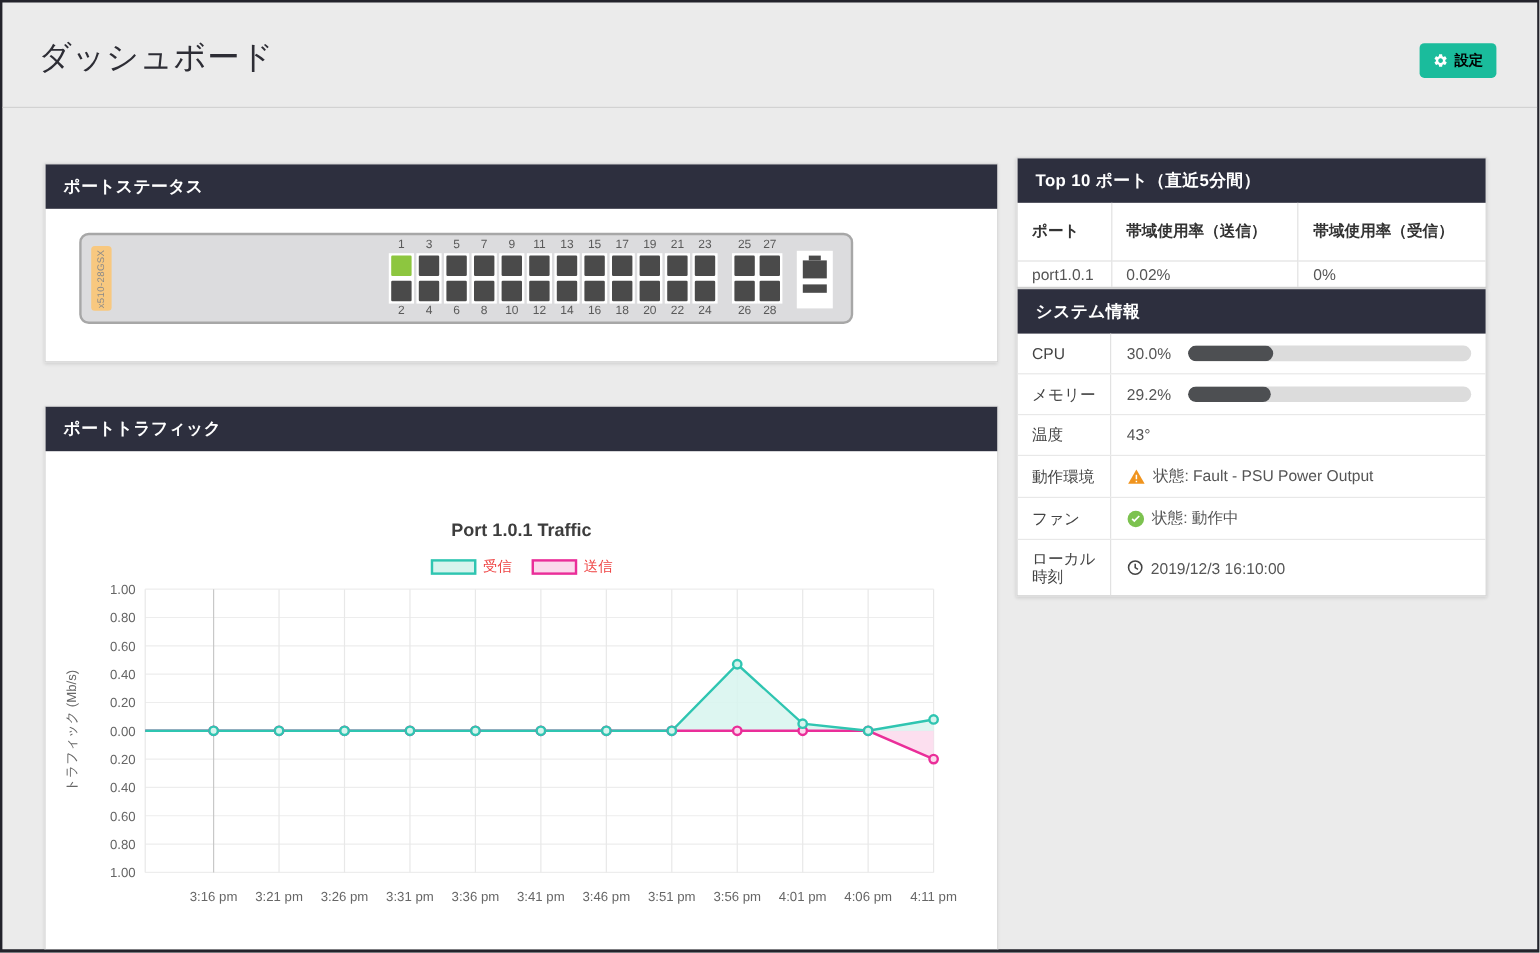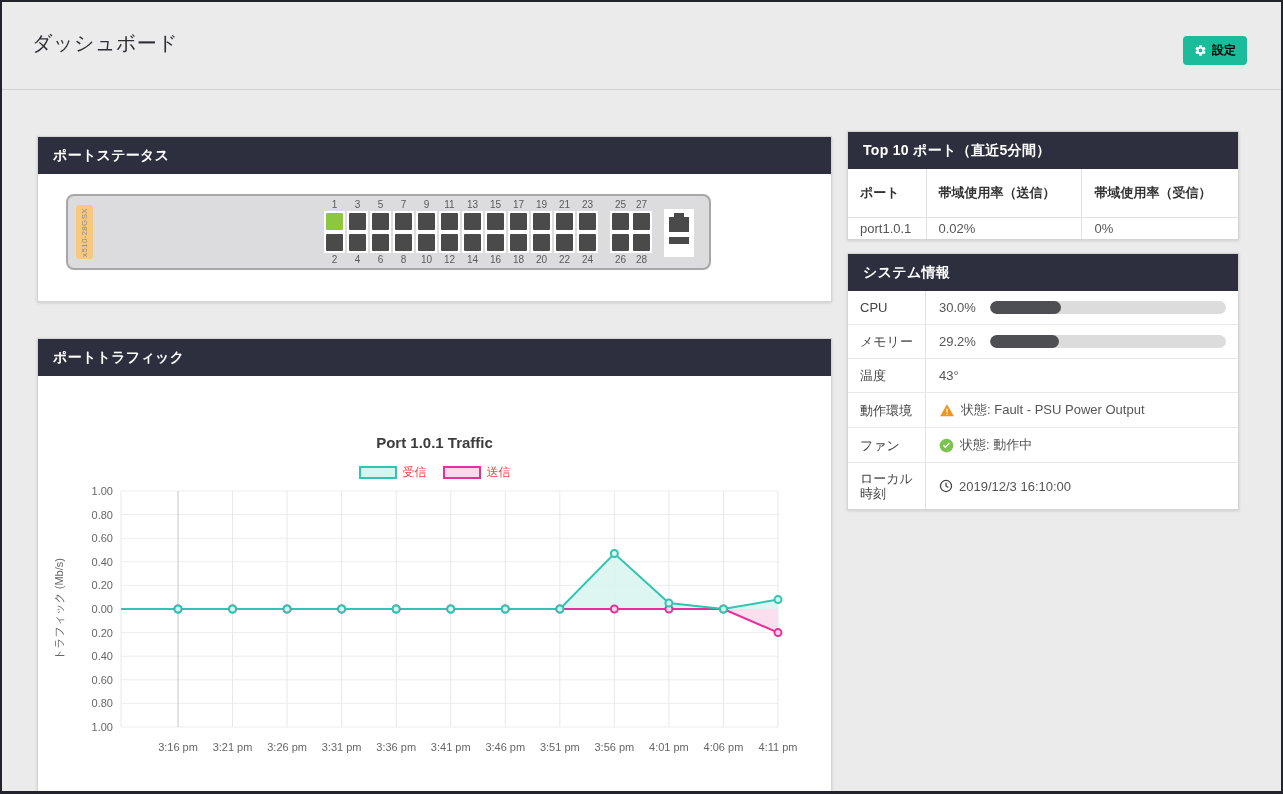--- a/index.html
+++ b/index.html
@@ -7,21 +7,21 @@
   body { font-family:"Liberation Sans","DejaVu Sans",sans-serif; }
   .page {
     width:1283px; height:794px; background:#ebebeb;
     border:2px solid #23232b; border-bottom-width:3px;
     position:relative; overflow:hidden;
   }
   
   .page-header { position:relative; height:88px; border-bottom:1px solid #d2d2d2; }
   .page-title {
     position:absolute; left:30px; top:28px;
-    font-size:20px; font-weight:400; color:#2d2d35; letter-spacing:.5px;
+    font-size:27px; font-weight:400; color:#2d2d35; letter-spacing:.5px;
   }
   .settings-btn {
     position:absolute; right:34px; top:34px;
     background:#1abc9c; color:#000000; border:none; border-radius:4px;
     font-size:12px; font-weight:700; padding:6px 11px;
     display:flex; align-items:center; gap:5px; cursor:pointer;
     font-family:inherit;
   }
   .settings-btn svg { display:block; }
   
@@ -83,21 +83,21 @@
   .top-ports-table { width:100%; border-collapse:collapse; table-layout:fixed; }
   .top-ports-table th, .top-ports-table td {
     border-right:1px solid #e2e2e2; text-align:left; padding-left:12px;
   }
   .top-ports-table th:last-child, .top-ports-table td:last-child { border-right:none; }
   .top-ports-table th {
     font-size:13px; color:#333; font-weight:700; height:48px; border-bottom:1px solid #e2e2e2;
   }
   .top-ports-table td { font-size:13px; color:#555; height:22px; }
   .col-port { width:78px; }
-  .sysinfo { margin-top:13px; }
+  .sysinfo { }
   .sys-row { display:flex; border-bottom:1px solid #e8e8e8; align-items:stretch; }
   .sys-row:last-child { border-bottom:none; }
   .sys-label {
     width:78px; flex:0 0 78px; border-right:1px solid #e2e2e2;
     font-size:13px; color:#444; padding:8px 6px 8px 12px; line-height:15px;
     display:flex; align-items:center;
   }
   .sys-value {
     flex:1; display:flex; align-items:center; gap:8px;
     font-size:13px; color:#555; padding:8px 12px 8px 13px; min-height:33px;

